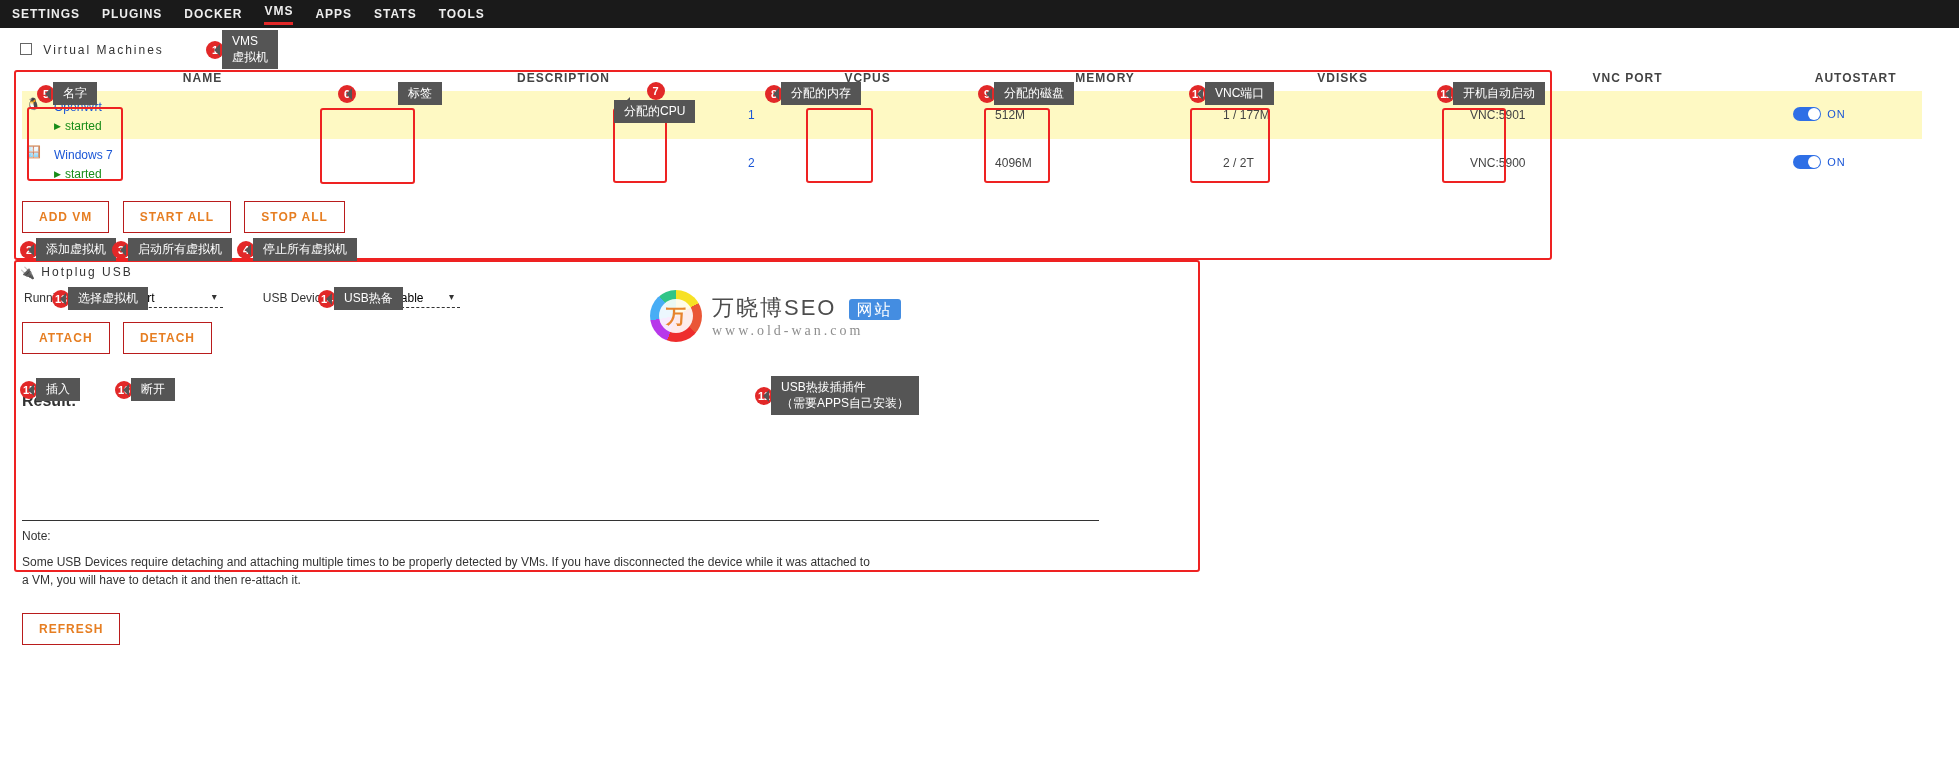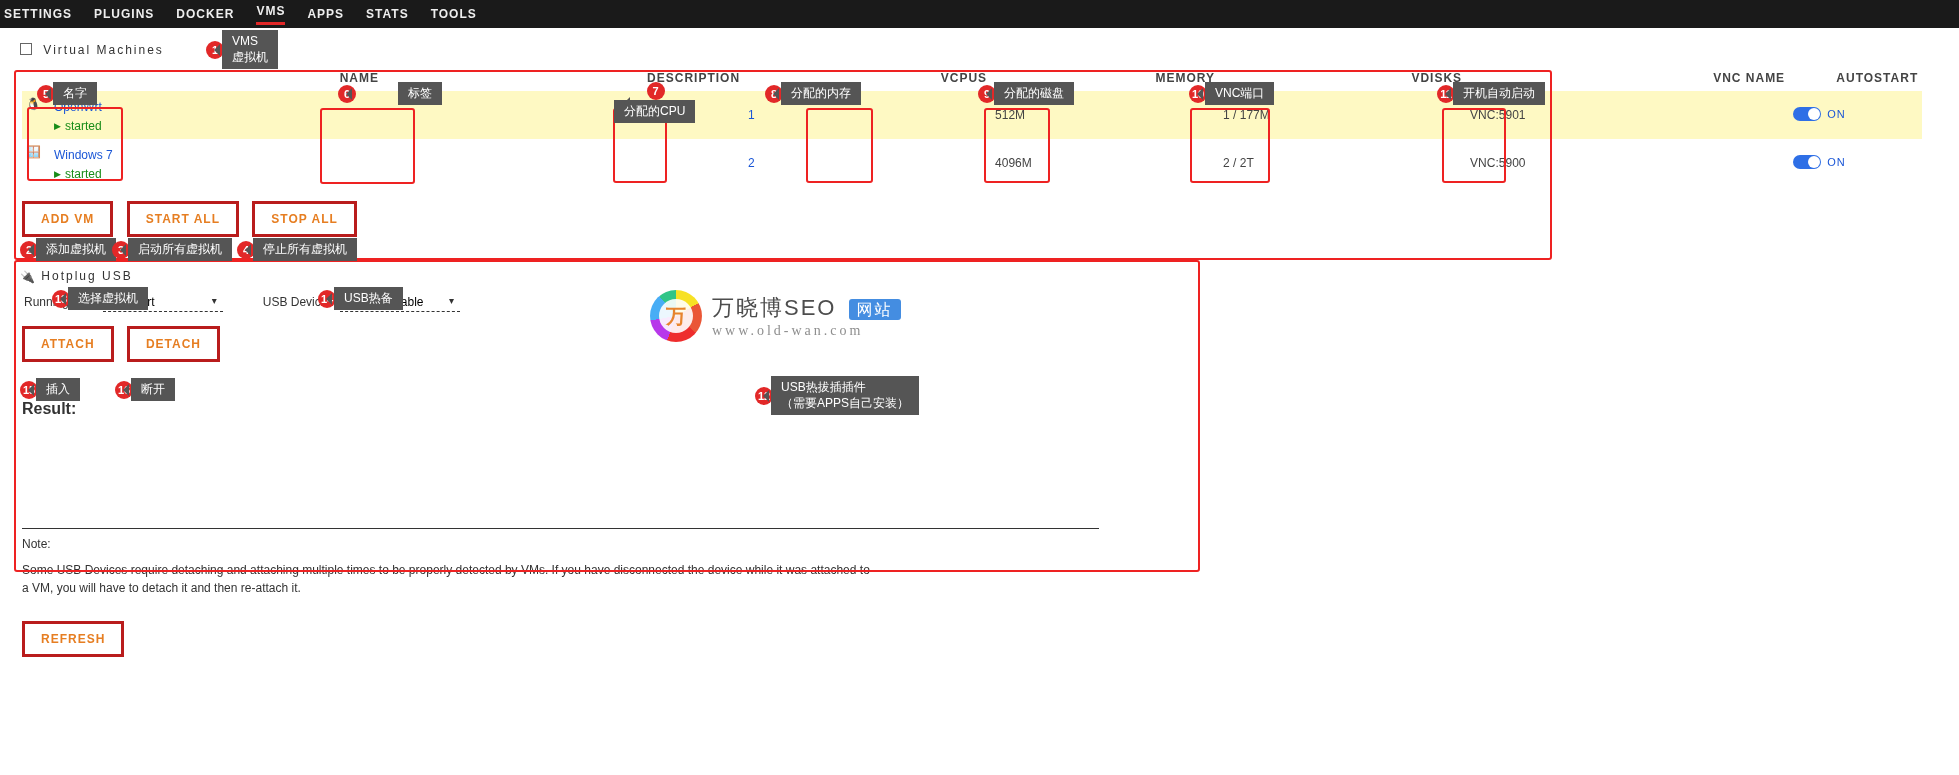--- a/index.html
+++ b/index.html
@@ -1,47 +1,47 @@
 <!DOCTYPE html>
 <html><head>
 <meta charset="utf-8">
 <style>
   html,body{margin:0;padding:0;font-family:"Helvetica Neue",Arial,sans-serif;font-size:12px;color:#333;background:#fff;width:1959px}
   
-  .nav{background:#1a1a1a;height:28px;display:flex;align-items:center;padding:0 4px;gap:22px}
+  .nav{background:#1a1a1a;height:28px;display:flex;align-items:center;padding:0 12px;gap:22px}
   .nav a{color:#eee;text-decoration:none;font-size:12px;font-weight:600;letter-spacing:1px}
   .nav a.active{border-bottom:3px solid #e22828;padding-bottom:4px}
   
   .sect{margin:14px 0 0 20px;font-weight:400;color:#333;letter-spacing:2px}
   .sect .ico{display:inline-block;width:10px;height:10px;border:1px solid #666;margin-right:6px;position:relative;top:1px}
   
   .redbox{position:absolute;border:2px solid #e22;border-radius:3px;pointer-events:none}
   
   .ann{position:absolute;display:flex;align-items:center;z-index:10}
   .ann .num{background:#e22828;color:#fff;border-radius:50%;width:18px;height:18px;display:flex;align-items:center;justify-content:center;font-size:11px;font-weight:600}
   .ann .lbl{background:#555;color:#fff;padding:3px 10px;font-size:12px;white-space:nowrap;margin-left:-2px}
   .ann .lbl.two{line-height:1.3;padding:4px 10px}
   .ann .lbl::before{content:"";position:absolute;left:14px;top:50%;border:6px solid transparent;border-right-color:#555;transform:translate(-100%,-50%)}
   
   table.vm{width:97%;margin:8px 0 0 22px;border-collapse:collapse}
-  table.vm th{text-align:right;font-weight:700;color:#444;padding:6px 4px;letter-spacing:1px;font-size:12px}
+  table.vm th{text-align:center;font-weight:700;color:#444;padding:6px 4px;letter-spacing:1px;font-size:12px}
   table.vm td{padding:6px 4px;font-size:12px;color:#444;vertical-align:middle}
   table.vm tr.odd{background:#fef9c3}
   .vmicon{width:22px;height:22px;display:inline-block;vertical-align:middle;margin-right:6px}
   .vm-name{color:#1a56d6;cursor:pointer}
   .vm-status{color:#188c18;display:flex;align-items:center;gap:4px}
   .vm-status::before{content:"▶";color:#188c18;font-size:9px}
   .vcpu{color:#1a56d6;cursor:pointer}
   
   .tog{display:inline-flex;align-items:center;gap:6px}
   .tog .sw{width:28px;height:14px;background:#2e6fe6;border-radius:7px;position:relative}
   .tog .sw::after{content:"";position:absolute;right:1px;top:1px;width:12px;height:12px;background:#fff;border-radius:50%}
   .tog .txt{color:#1a56d6;font-size:11px;letter-spacing:1px}
   
-  .btn{display:inline-block;border:3px solid #b91c1c;color:#e67e22;background:#fff;padding:8px 16px;font-size:12px;font-weight:700;letter-spacing:1px;margin:14px 10px 14px 0;cursor:pointer}
+  .btn{display:inline-block;border:1px solid #b91c1c;color:#e67e22;background:#fff;padding:8px 16px;font-size:12px;font-weight:700;letter-spacing:1px;margin:14px 10px 14px 0;cursor:pointer}
   .btnrow{margin-left:22px}
   
   .hot{margin:18px 0 0 20px}
   .selrow{margin:10px 0 0 24px;display:flex;gap:40px;align-items:center}
   .selrow label{font-size:12px;color:#333}
   .sel{border:none;border-bottom:1px dashed #333;padding:2px 30px 2px 4px;font-size:12px;background:transparent;appearance:none;min-width:120px}
   .selwrap{position:relative;display:inline-block}
   .selwrap::after{content:"▾";position:absolute;right:6px;top:2px;font-size:10px;pointer-events:none}
   .result{margin:24px 0 0 22px;font-weight:700;font-size:16px}
   hr.thin{border:none;border-top:1px solid #333;margin:110px 22px 8px 22px;width:55%}
@@ -78,21 +78,21 @@
   </div>
 
   <table class="vm">
     <thead>
         <tr id="vmhead">
           <th style="width: 19%;">NAME</th>
           <th style="width: 19%;">DESCRIPTION</th>
           <th style="width: 13%;">VCPUS</th>
           <th style="width: 12%;">MEMORY</th>
           <th style="width: 13%;">VDISKS</th>
-          <th style="width: 17%;">VNC NAME</th>
+          <th style="width: 17%;">VNC PORT</th>
           <th style="width: 7%;">AUTOSTART</th>
         </tr>
       </thead>
     <tbody id="vmbody">
         <tr class="odd">
           <td><span class="vmicon">🐧</span><span class="vm-name">OpenWrt</span><div class="vm-status" style="margin-left: 28px;">started</div></td>
           <td></td>
           <td><span class="vcpu">1</span></td>
           <td>512M</td>
           <td>1 / 177M</td>

